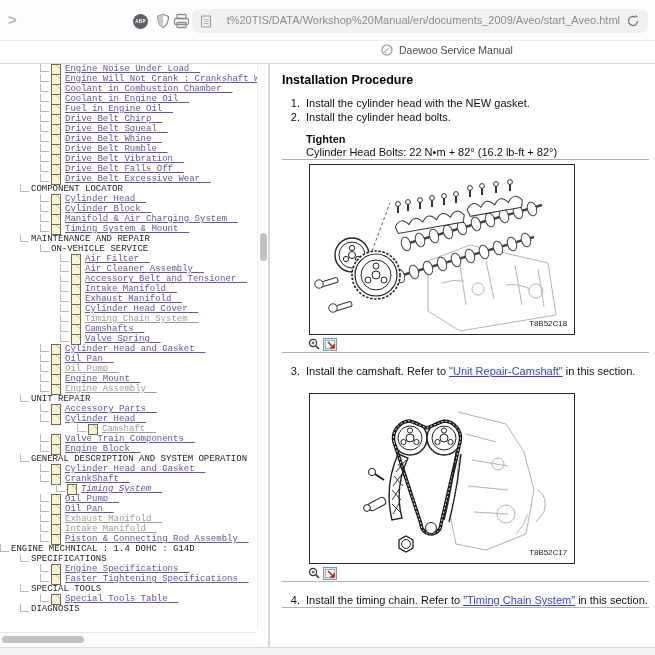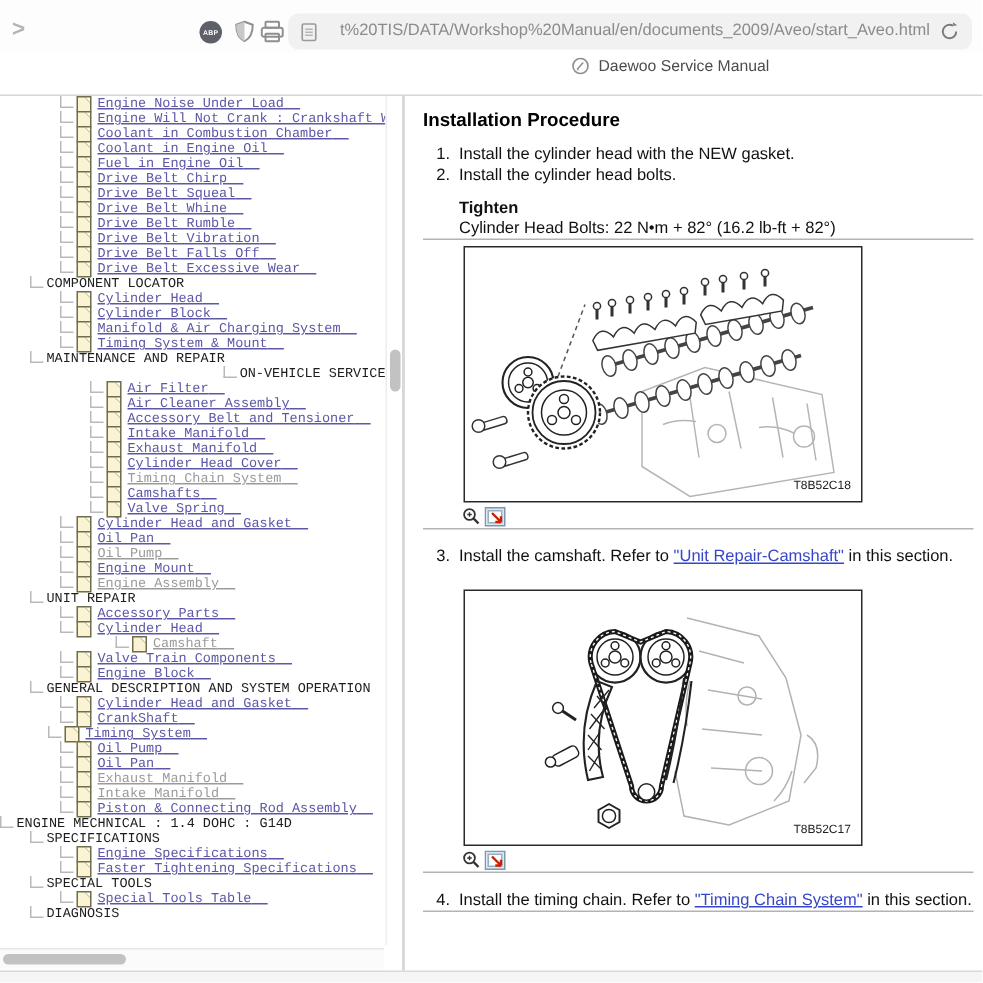--- a/index.html
+++ b/index.html
@@ -12,21 +12,21 @@
   .chrome{position:absolute;left:0;top:0;width:655px;height:40px;background:#fdfdfd;border-bottom:1px solid #ececec;}
   .chevron{position:absolute;left:8px;top:11px;color:#b4b4b4;font-size:15px;font-weight:bold;line-height:18px;cursor:default;}
   .abp-badge{position:absolute;left:133px;top:14px;width:15px;height:15px;border-radius:50%;background:#5d6066;color:#fff;
     font-size:4.6px;font-weight:bold;display:flex;align-items:center;justify-content:center;letter-spacing:.2px;}
   .ci{position:absolute;top:13px;}
   .url-field{position:absolute;left:192px;top:9px;width:456px;height:24px;background:#f1f1f2;border-radius:7px;overflow:hidden;}
   .url-doc{position:absolute;left:8px;top:6px;}
   .url-text{position:absolute;right:28px;top:5px;white-space:nowrap;font-size:11px;color:#8b8b8f;}
   .reload{position:absolute;right:8px;top:5px;}
   
-  .band{position:absolute;left:0;top:35px;width:655px;height:22px;background:#ffffff;}
+  .band{position:absolute;left:0;top:41px;width:655px;height:22px;background:#ffffff;}
   .band-inner{position:absolute;left:381px;top:3px;display:flex;align-items:center;gap:6px;}
   .band-title{font-size:10.5px;color:#4c4c4c;}
   .frame-top{position:absolute;left:0;top:63px;width:655px;height:0;border-top:1px solid #d6d6d6;}
   
   .sidebar{position:absolute;left:0;top:64px;width:257px;height:570px;overflow:hidden;
     font-family:"Liberation Mono","DejaVu Sans Mono",monospace;font-size:9px;}
   .trow{height:10px;line-height:10px;white-space:nowrap;display:flex;align-items:center;}
   .conn{display:inline-block;width:8px;height:7px;border-left:1px solid #b9b9b9;border-bottom:1px solid #b9b9b9;
     margin-right:2px;margin-bottom:3px;flex:none;}
   .doc{display:inline-block;width:8px;height:9px;background:#faf4d4;border:1px solid #6e6e4e;margin-right:4px;flex:none;
@@ -186,21 +186,21 @@
     </div>
     <div class="trow" style="padding-left: 40px;">
       <span class="conn"></span>
       <span class="doc"></span>
       <a class="llink" style="color: rgb(92, 88, 166);">Timing System &amp; Mount</a>
     </div>
     <div class="trow" style="padding-left: 20px;">
       <span class="conn"></span>
       <span class="blabel" style="color: rgb(29, 29, 29);">MAINTENANCE AND REPAIR</span>
     </div>
-    <div class="trow" style="padding-left: 40px; justify-content: flex-end;">
+    <div class="trow" style="padding-left: 40px;">
       <span class="conn"></span>
       <span class="blabel" style="color: rgb(29, 29, 29);">ON-VEHICLE SERVICE</span>
     </div>
     <div class="trow" style="padding-left: 60px;">
       <span class="conn"></span>
       <span class="doc"></span>
       <a class="llink" style="color: rgb(92, 88, 166);">Air Filter</a>
     </div>
     <div class="trow" style="padding-left: 60px;">
       <span class="conn"></span>
@@ -303,21 +303,21 @@
     <div class="trow" style="padding-left: 40px;">
       <span class="conn"></span>
       <span class="doc"></span>
       <a class="llink" style="color: rgb(92, 88, 166);">Cylinder Head and Gasket</a>
     </div>
     <div class="trow" style="padding-left: 40px;">
       <span class="conn"></span>
       <span class="doc"></span>
       <a class="llink" style="color: rgb(92, 88, 166);">CrankShaft</a>
     </div>
-    <div class="trow" style="padding-left: 32px;">
+    <div class="trow" style="padding-left: 56px; font-style: italic;">
       <span class="conn"></span>
       <span class="doc"></span>
       <a class="llink" style="color: rgb(92, 88, 166);">Timing System</a>
     </div>
     <div class="trow" style="padding-left: 40px;">
       <span class="conn"></span>
       <span class="doc"></span>
       <a class="llink" style="color: rgb(92, 88, 166);">Oil Pump</a>
     </div>
     <div class="trow" style="padding-left: 40px;">

